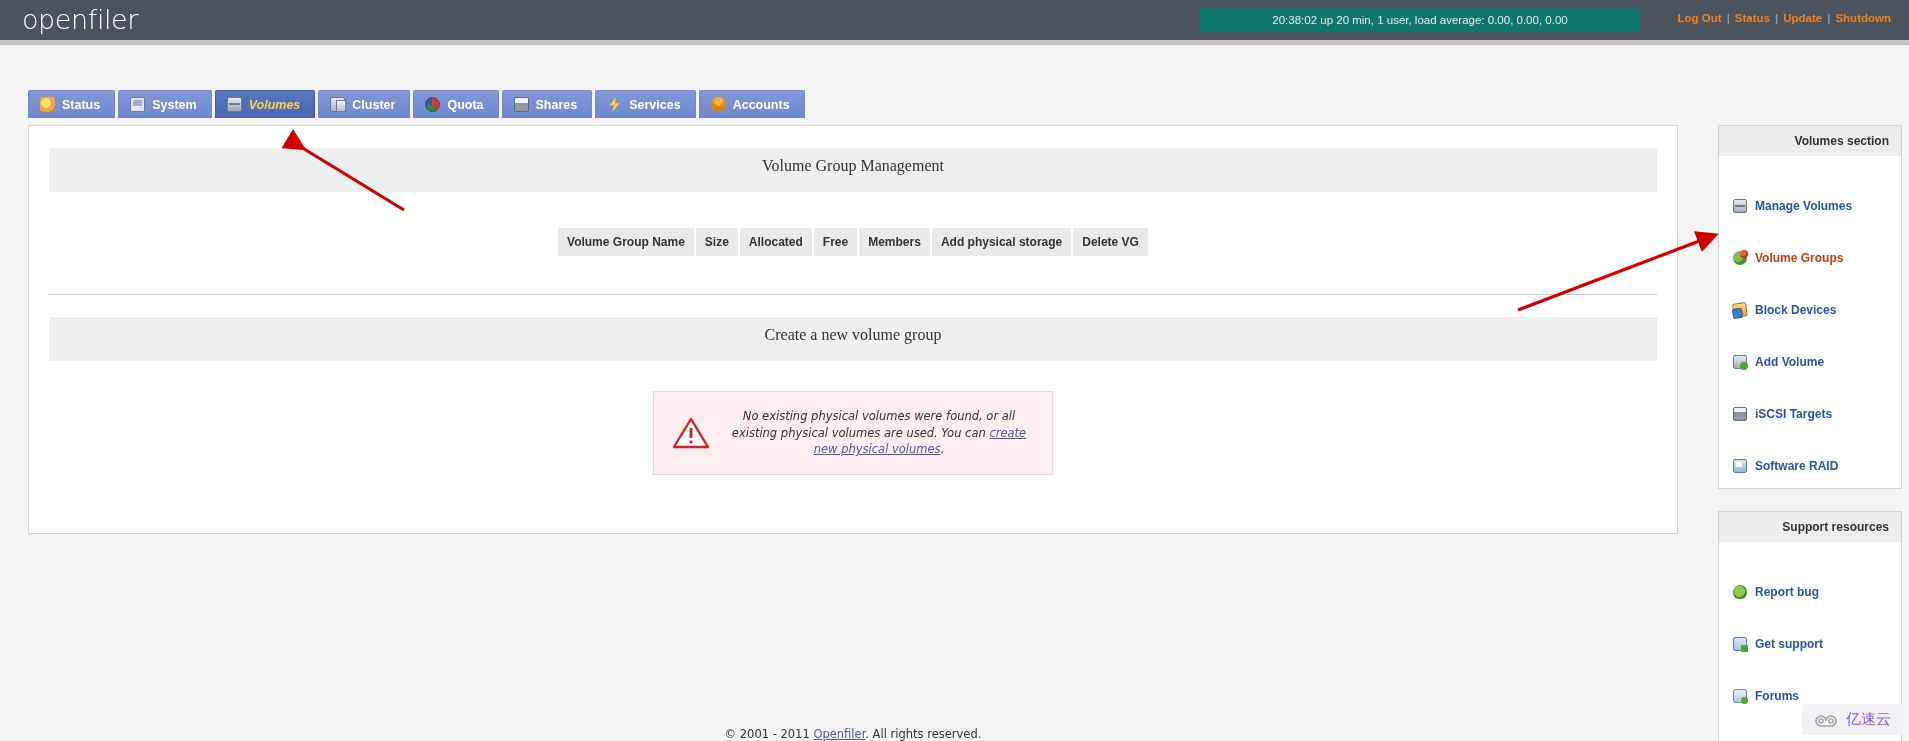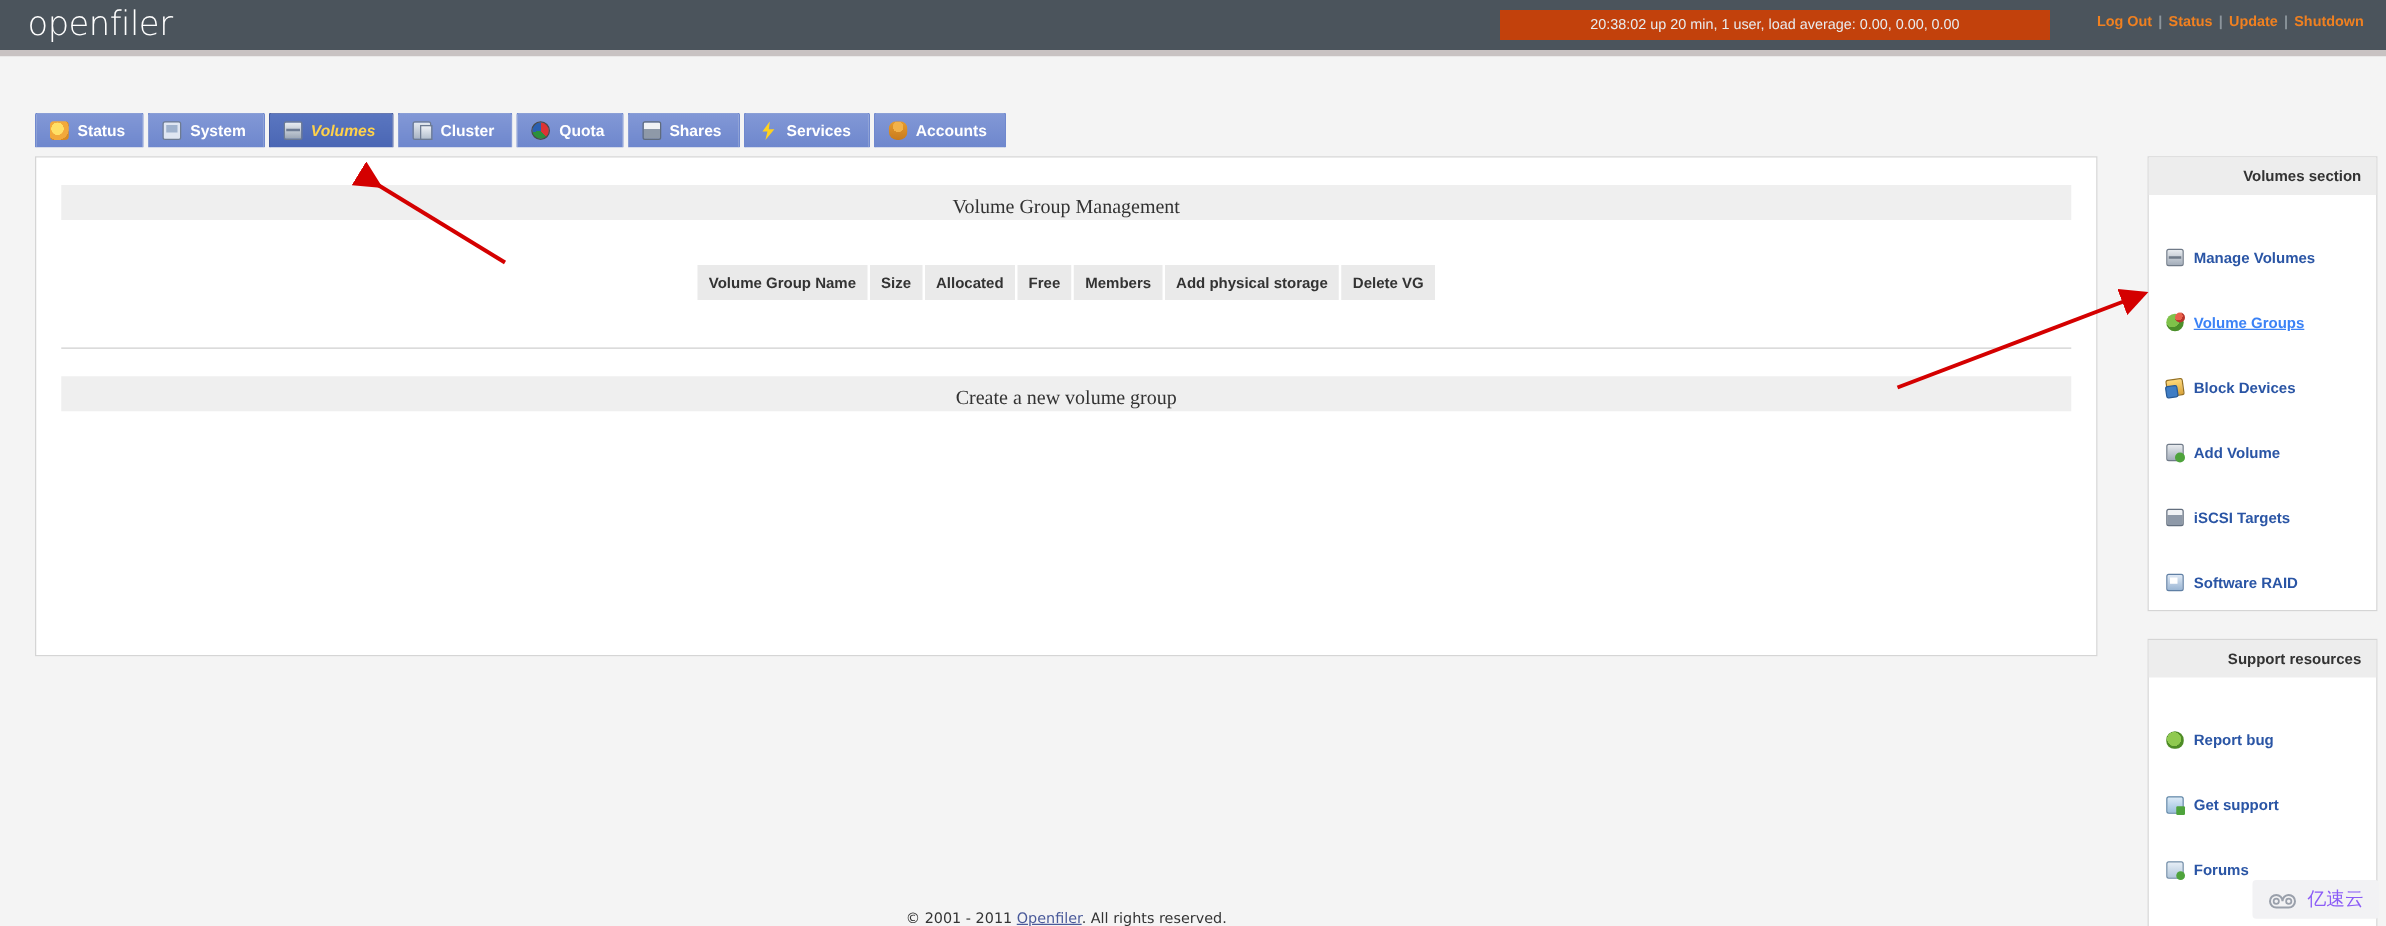--- a/index.html
+++ b/index.html
@@ -27,21 +27,21 @@
     font-weight: 300;
     letter-spacing: -0.4px;
     font-family: "DejaVu Sans", sans-serif;
   }
   .uptime-box {
     position: absolute;
     left: 1200px;
     top: 8px;
     width: 440px;
     height: 24px;
-    background: #c2410c;
+    background: #0f766e;
     color: #e8ecef;
     font-size: 11.5px;
     line-height: 24px;
     text-align: center;
     white-space: nowrap;
   }
   .hdr-links {
     position: absolute;
     right: 18px;
     top: 12px;
@@ -131,21 +131,21 @@
     position: absolute;
     left: 0; top: 0;
     width: 1650px;
     min-height: 400px;
     background: #ffffff;
     border: 1px solid #d5d5d5;
     padding: 22px 20px 28px 20px;
   }
   .section-bar {
     background: #efefef;
-    height: 28px;
+    height: 44px;
     line-height: 36px;
     text-align: center;
     font-size: 16px;
     color: #333;
     font-family: "Liberation Serif", serif;
     margin: 0 0 8px 0;
   }
   .vg-table-wrap {
     display: flex;
     justify-content: center;
@@ -218,21 +218,21 @@
     display: flex;
     align-items: center;
     gap: 8px;
     padding: 3px 0;
     font-size: 12px;
     font-weight: bold;
     cursor: pointer;
     margin-top: 32px;
   }
   .side-item .lbl { color: #2a55a5; }
-  .side-item.current .lbl { color: #3b82f6; text-decoration: underline; }
+  .side-item.current .lbl { color: #c2410c; }
   .side-ico { width: 14px; height: 14px; flex: 0 0 14px; position: relative; display:inline-block; }
 
   .si-manage { background: linear-gradient(#e8ebef,#a3adba); border:1px solid #6f7a88; border-radius:2px; }
   .si-manage::after{content:"";position:absolute;left:1px;top:5px;right:1px;height:1.5px;background:#6f7a88;}
   .si-vg { background: radial-gradient(circle at 35% 35%, #7fc24a 0 45%, #4b8f2a 46% 100%); border-radius:50%; }
   .si-vg::after{content:"";position:absolute;right:-1px;top:-1px;width:8px;height:8px;border-radius:50%;background:radial-gradient(circle at 35% 35%,#e8604c 0 45%,#b8342a 46% 100%);}
   .si-block { background: linear-gradient(#ffd97a,#d9a33a); border:1px solid #96701f; border-radius:2px; transform: rotate(-8deg); }
   .si-block::after{content:"";position:absolute;left:-2px;bottom:-2px;width:8px;height:8px;background:#3f7dc4;border:1px solid #275a96;border-radius:2px;}
   .si-add { background: linear-gradient(#e8ebef,#a3adba); border:1px solid #6f7a88; border-radius:2px; }
   .si-add::after{content:"";position:absolute;right:-2px;bottom:-2px;width:8px;height:8px;background:#4ea33c;border-radius:50%;}
@@ -348,20 +348,32 @@
           </tr>
         </thead>
         <tbody></tbody>
       </table>
     </div>
 
     <hr class="hrule">
 
     <div class="section-bar">Create a new volume group</div>
 
+    <div class="warn-wrap">
+      <div class="warnbox">
+        <div class="warn-icon">
+          <svg width="38" height="34" viewBox="0 0 38 34">
+            <path d="M19 3 L36 31 L2 31 Z" fill="#ffffff" stroke="#d81f2a" stroke-width="2.4" stroke-linejoin="round"></path>
+            <rect x="17.6" y="12" width="2.8" height="10" fill="#c71f2a"></rect>
+            <rect x="17.6" y="24.5" width="2.8" height="2.8" fill="#c71f2a"></rect>
+          </svg>
+        </div>
+        <div class="warn-text"><span>No existing physical volumes were found, or all existing physical volumes are used. You can </span><a href="#">create new physical volumes</a><span>.</span></div>
+      </div>
+    </div>
   </div>
 
   <div class="sidebar">
 
     <div class="side-panel">
       <div class="side-head">Volumes section</div>
       <div class="side-list">
         <div class="side-item">
           <span class="side-ico si-manage"></span>
           <span class="lbl">Manage Volumes</span>

